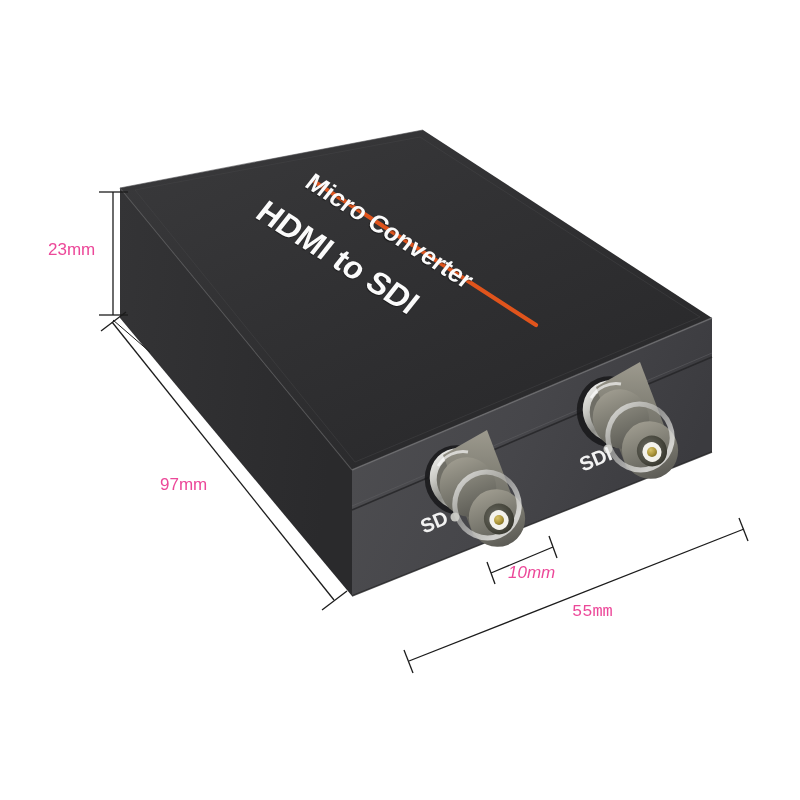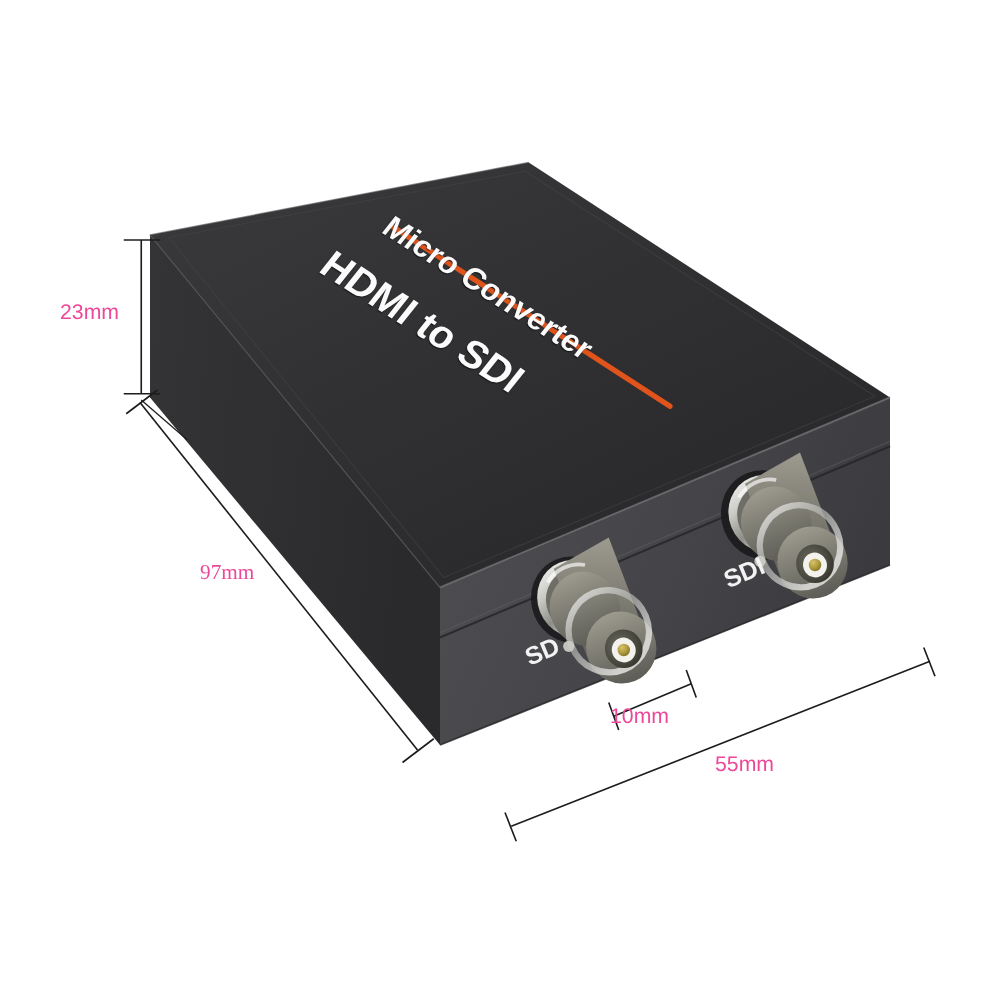--- a/index.html
+++ b/index.html
@@ -194,23 +194,23 @@
   <div class="port-label" style="left:417px;top:517px;font-size:20px;transform:rotate(-22.5deg);transform-origin:left top;">
     <span>SD</span>
   </div>
   <div class="port-label" style="left:576px;top:455px;font-size:20px;transform:rotate(-22.5deg);transform-origin:left top;">
     <span>SDI</span>
   </div>
 
   <div class="dim-label" style="left:48px;top:240px;">
     <span>23mm</span>
   </div>
-  <div class="dim-label" style="left:160px;top:448px;font-family:Liberation Serif, serif;">
+  <div class="dim-label" style="left:160px;top:475px;">
     <span>97mm</span>
   </div>
-  <div class="dim-label" style="left:488px;top:563px;">
+  <div class="dim-label" style="left:508px;top:563px;font-style:italic;">
     <span>10mm</span>
   </div>
-  <div class="dim-label" style="left:572px;top:602px;">
+  <div class="dim-label" style="left:572px;top:602px;font-family:Liberation Mono, monospace;">
     <span>55mm</span>
   </div>
 
 </div>
 
 </body></html>

